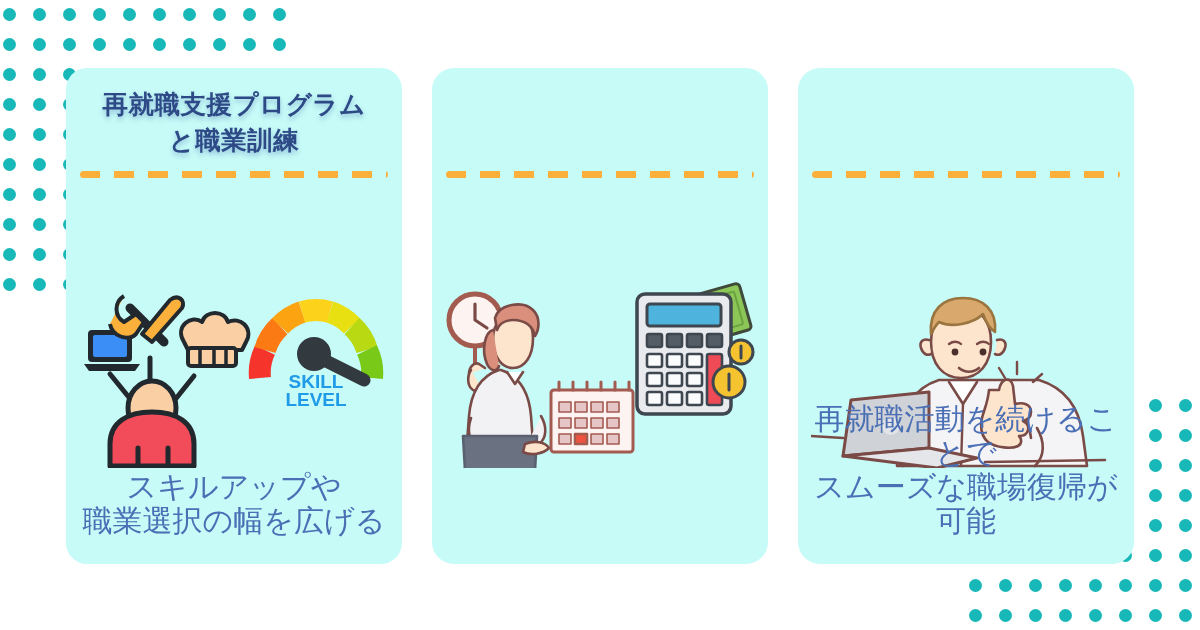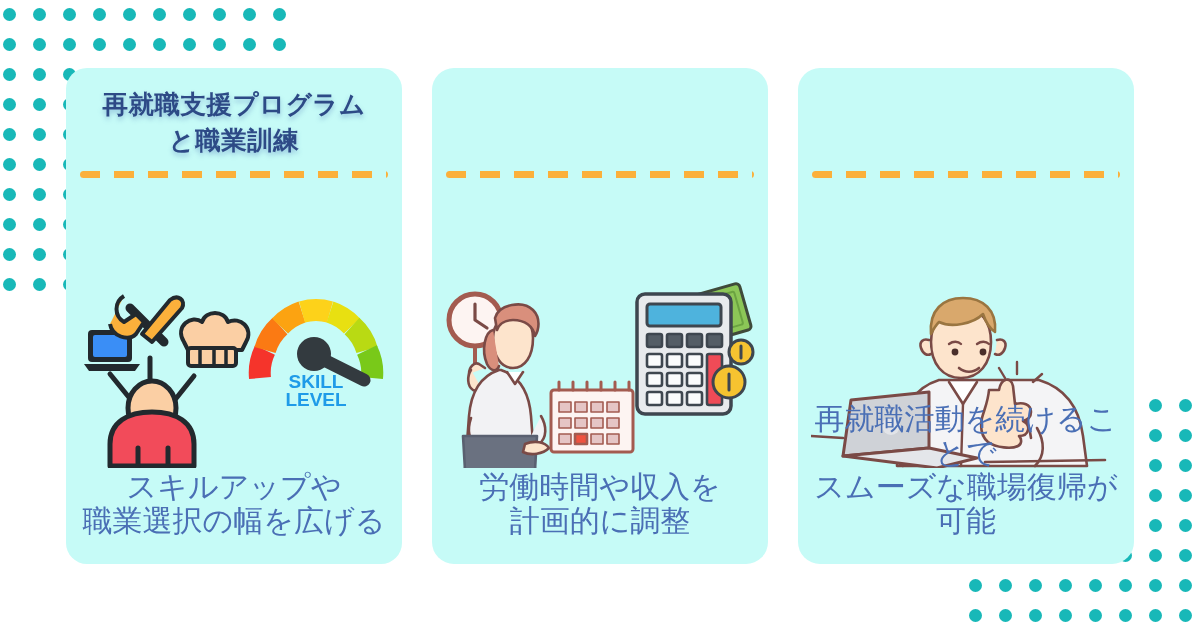--- a/index.html
+++ b/index.html
@@ -339,22 +339,20 @@
 
         <g>
           <ellipse cx="300" cy="74" rx="12" ry="12" fill="#f6c330" stroke="#3e464f" stroke-width="3"></ellipse>
           <path d="M300 68 v12" stroke="#3e464f" stroke-width="3" stroke-linecap="round"></path>
           <ellipse cx="288" cy="104" rx="16" ry="16" fill="#f6c330" stroke="#3e464f" stroke-width="3"></ellipse>
           <path d="M288 96 v16" stroke="#3e464f" stroke-width="3" stroke-linecap="round"></path>
         </g>
       </svg>
     </div>
 
-    <div class="card-foot">労働時間や収入を
-計画的に調整</div>
   </div>
 
   <div class="card" id="card-2">
     <div class="divider"></div>
 
 
     <div class="illus">
       <svg width="310" height="190" viewBox="0 0 310 190">
         <g stroke="#7a4a46" stroke-width="2.6" fill="none" stroke-linejoin="round" stroke-linecap="round">
 

